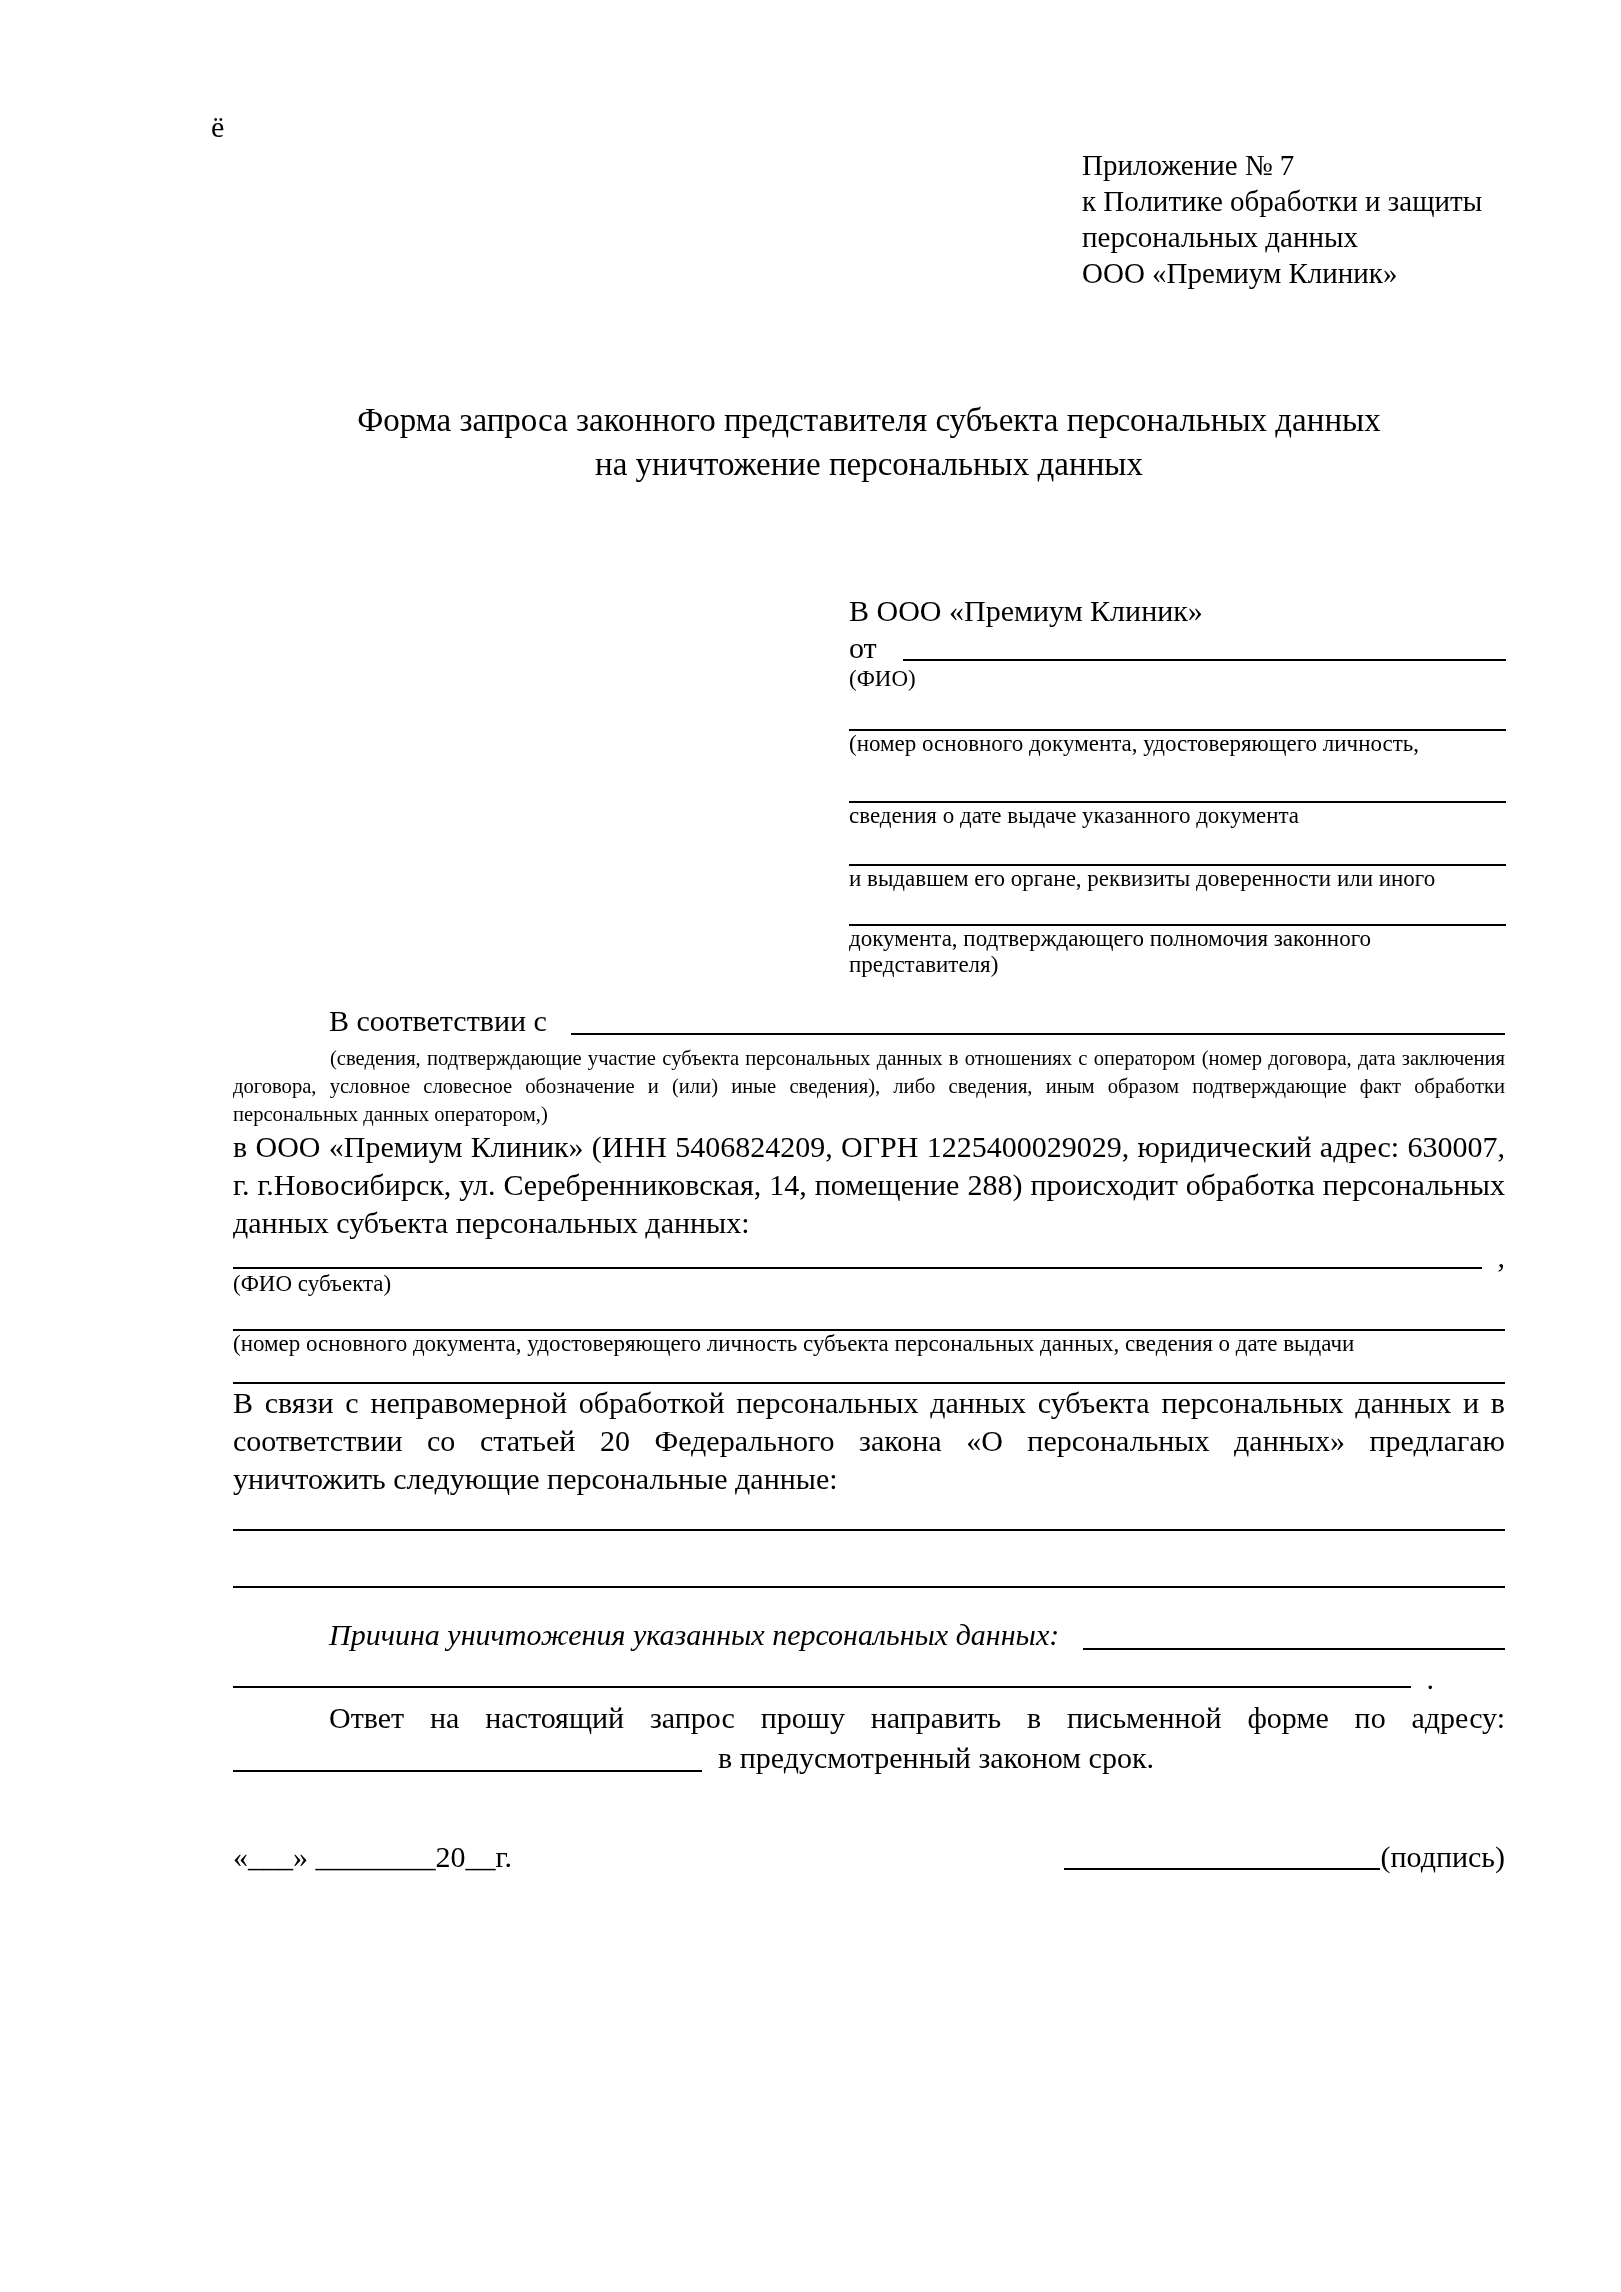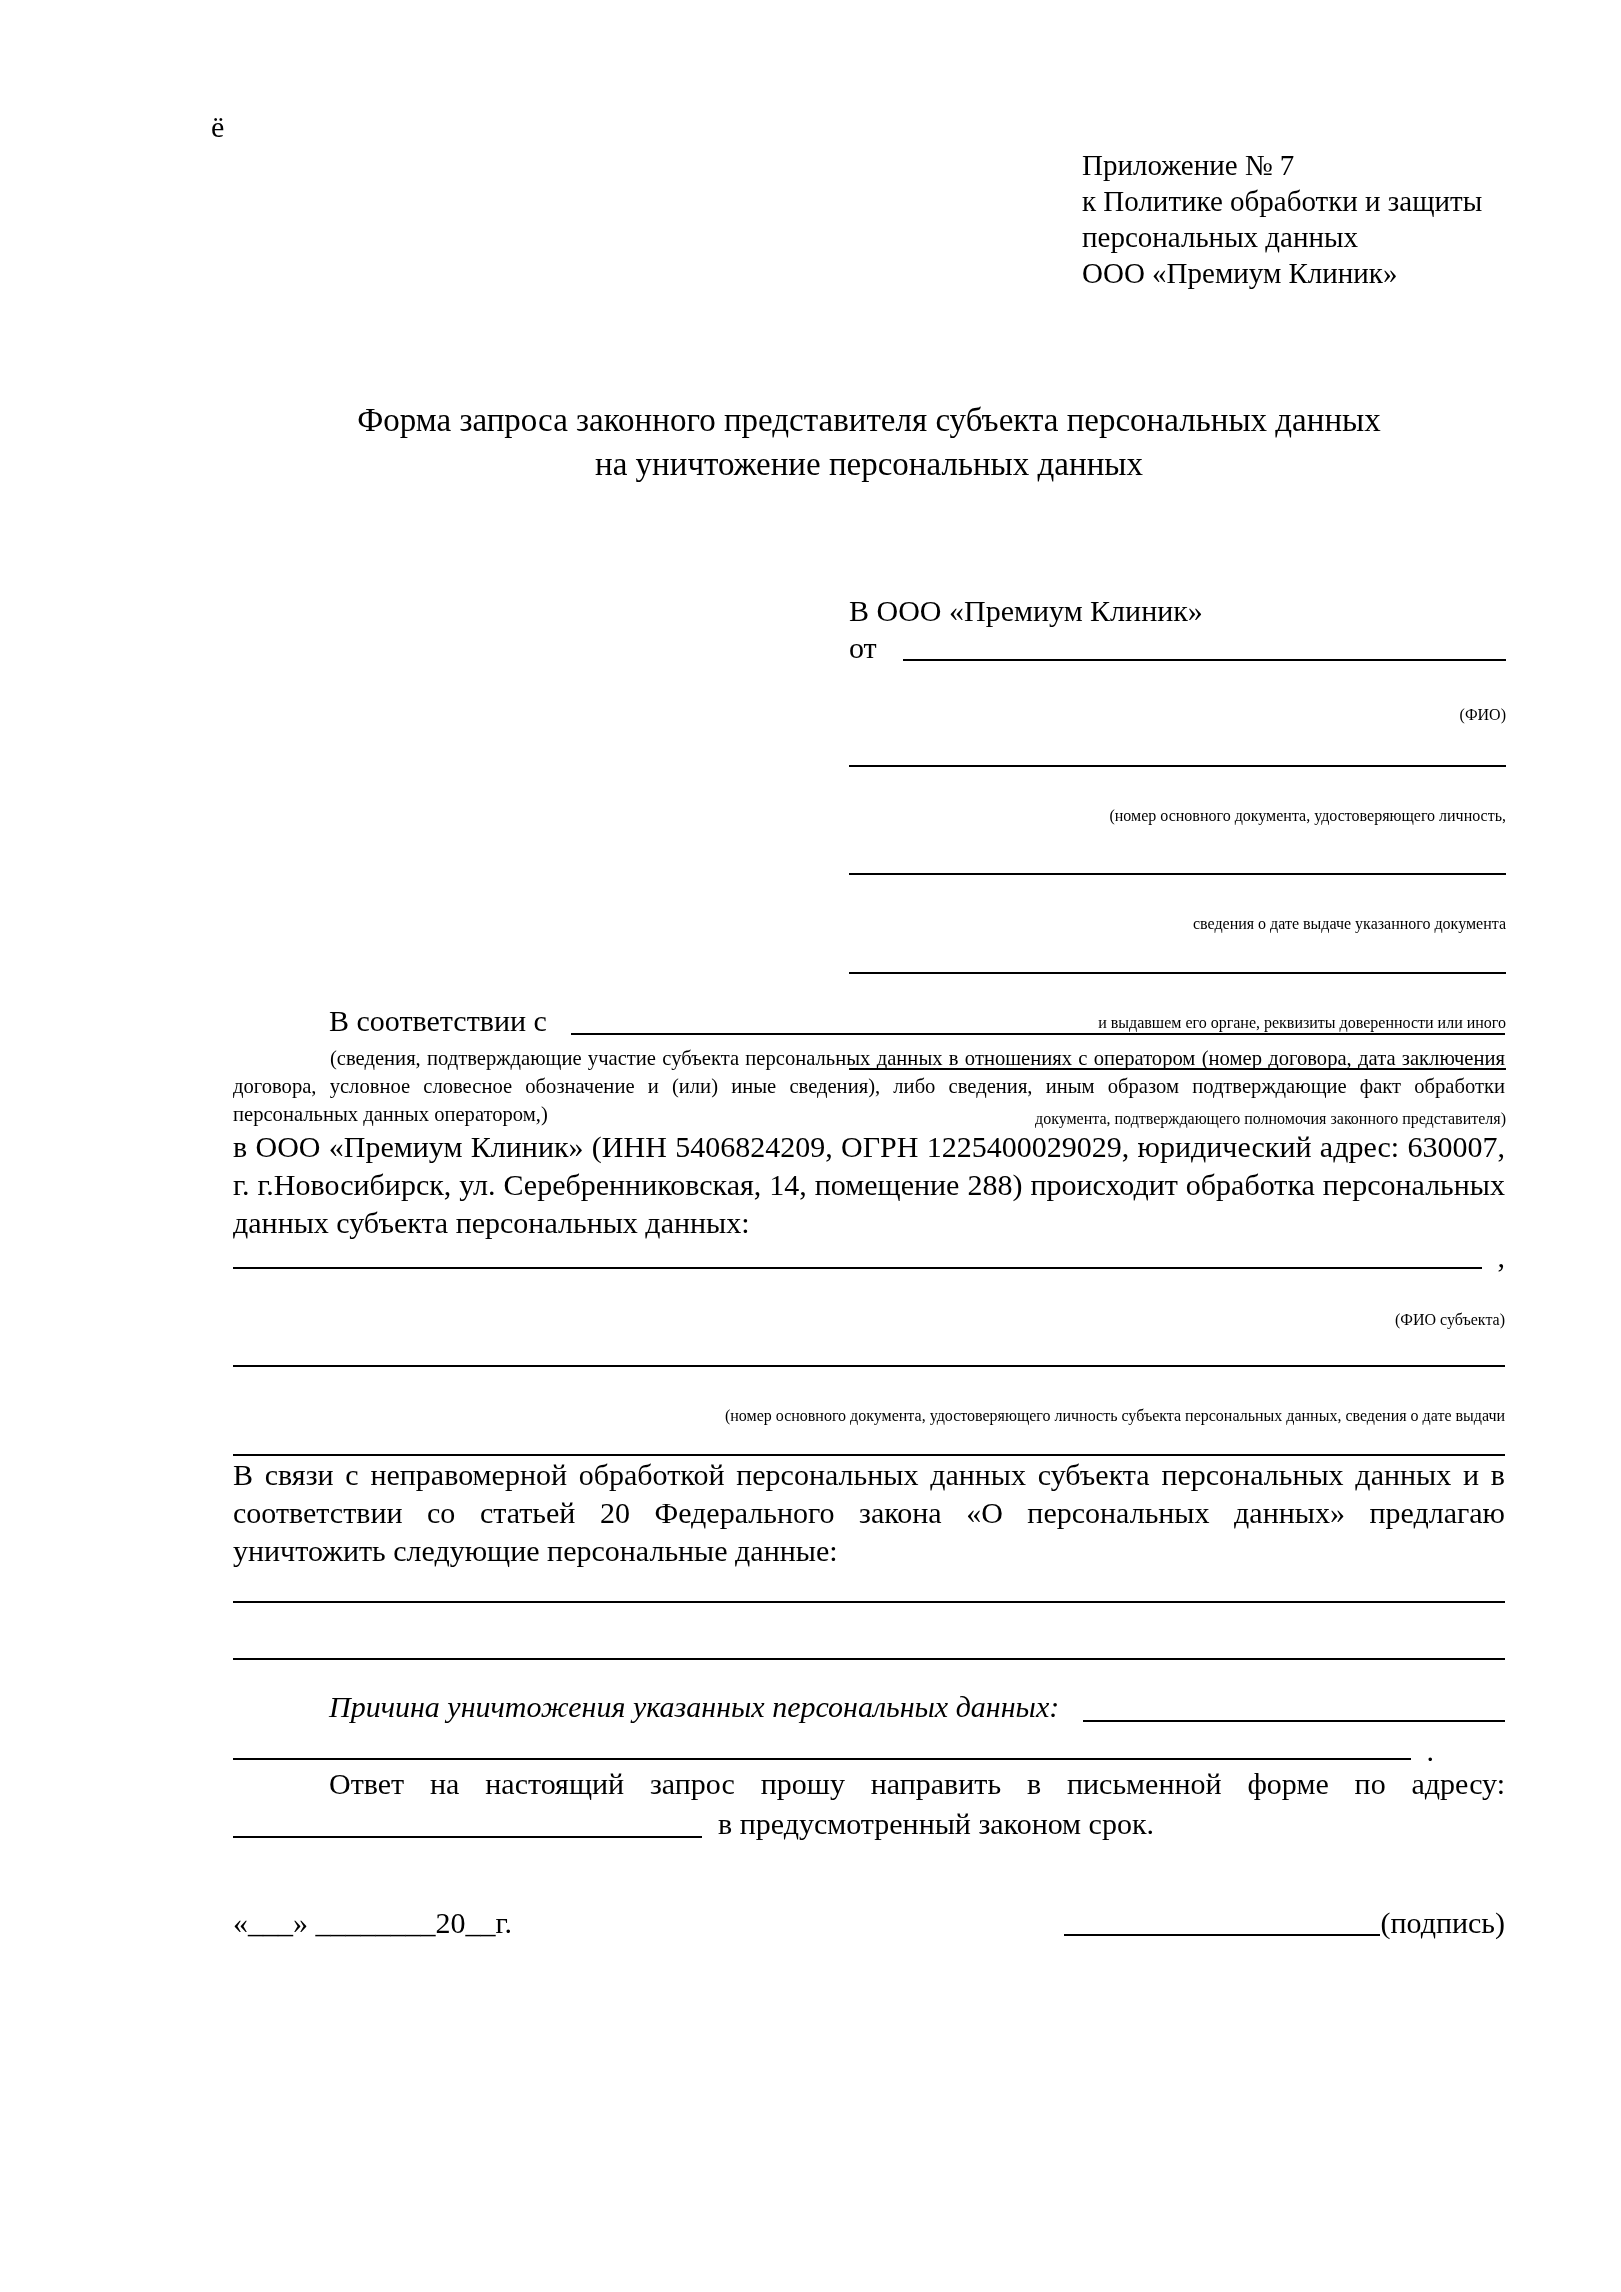--- a/index.html
+++ b/index.html
@@ -16,21 +16,21 @@
   .appendix{position:absolute;left:1082px;top:147px;font-size:29px;line-height:36px;}
   .doc-title{
     position:absolute;left:233px;top:398px;width:1272px;
     text-align:center;font-weight:normal;font-size:33px;line-height:44px;
   }
   .addressee{position:absolute;left:849px;top:592px;width:657px;font-size:30px;line-height:37px;}
   .row{display:flex;align-items:flex-end;gap:16px;}
   .fill{flex:1 1 auto;border-bottom:2.9px solid #000;margin-bottom:4.9px;}
   .fill.h{height:17.6px;}
   .from-label{flex:0 0 auto;padding-right:9.8px;}
-  .cap{font-size:16px;line-height:25.5px;text-align:right;margin-top:36px;}
+  .cap{font-size:23px;line-height:25.5px;text-align:left;}
   .field-line{border-bottom:2.9px solid #000;height:0;}
   .addressee .field-line.f1{margin-top:37px;}
   .addressee .field-line.f2{margin-top:45px;}
   .addressee .field-line.f3{margin-top:35px;}
   .addressee .field-line.f4{margin-top:33px;}
   .main{position:absolute;left:233px;top:1002px;width:1272px;font-size:30px;line-height:38px;}
   .lead-indent{flex:0 0 auto;padding-left:96px;padding-right:7.8px;white-space:nowrap;}
   .fineprint{
     margin-top:3.9px;font-size:20.6px;line-height:28px;
     text-align:justify;text-indent:97px;
@@ -41,21 +41,21 @@
   .main .cap{width:100%;}
   .blank-line{border-bottom:2.9px solid #000;height:0;}
   .bl1{margin-top:31px;}
   .bl2{margin-top:55px;}
   .line-mid1{margin-top:33px;}
   .line-mid2{margin-top:25.5px;}
   .reason-row{margin-top:28px;font-style:italic;}
   .period-row{margin-top:9.8px;width:calc(100% - 71px);}
   .period-row .dot{flex:0 0 auto;line-height:29px;}
   .answer{
-    margin-top:0;text-indent:96px;
+    margin-top:6px;text-indent:96px;
     text-align:justify;text-align-last:justify;
   }
   .tail-row{margin-top:2px;}
   .tail-line{flex:0 0 469px;border-bottom:2.9px solid #000;margin-bottom:4.9px;}
   .tail-text{flex:0 0 auto;}
   .footer-row{margin-top:61px;display:flex;justify-content:space-between;align-items:flex-end;}
   .sig-group{display:flex;align-items:flex-end;}
   .sig-line{width:316px;border-bottom:2px solid #000;margin-bottom:5.9px;}
 </style>
 </head>

